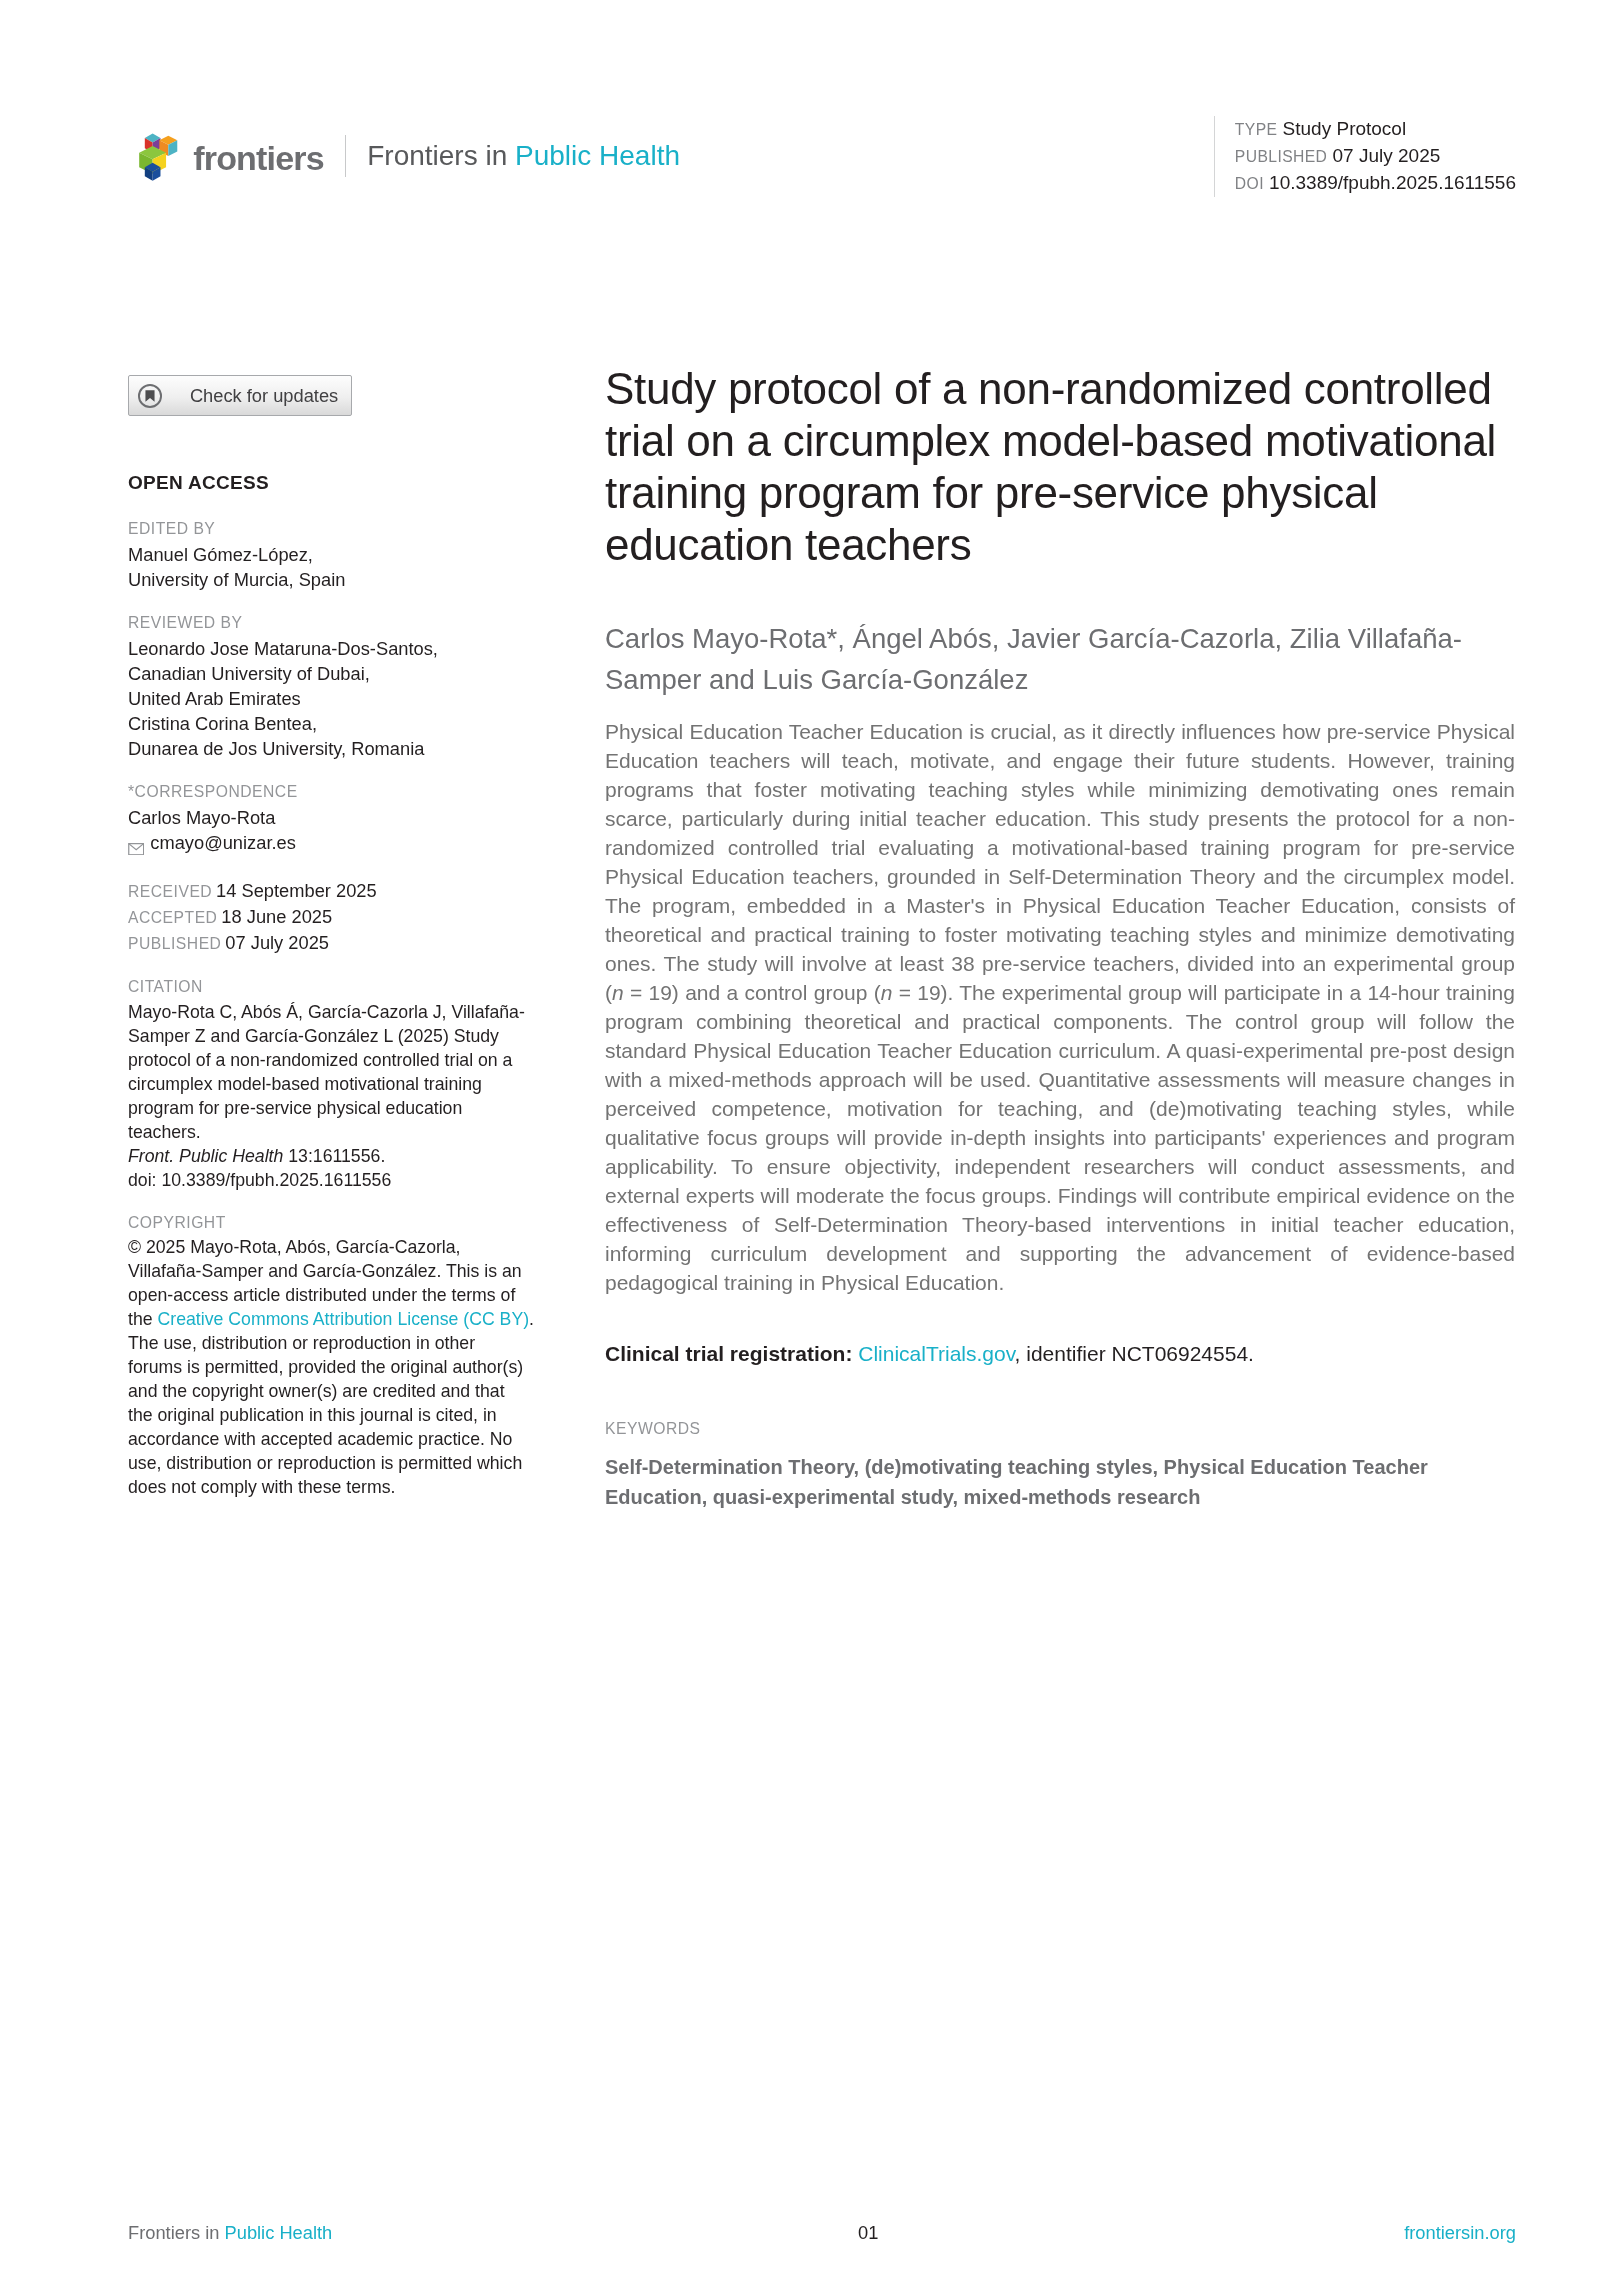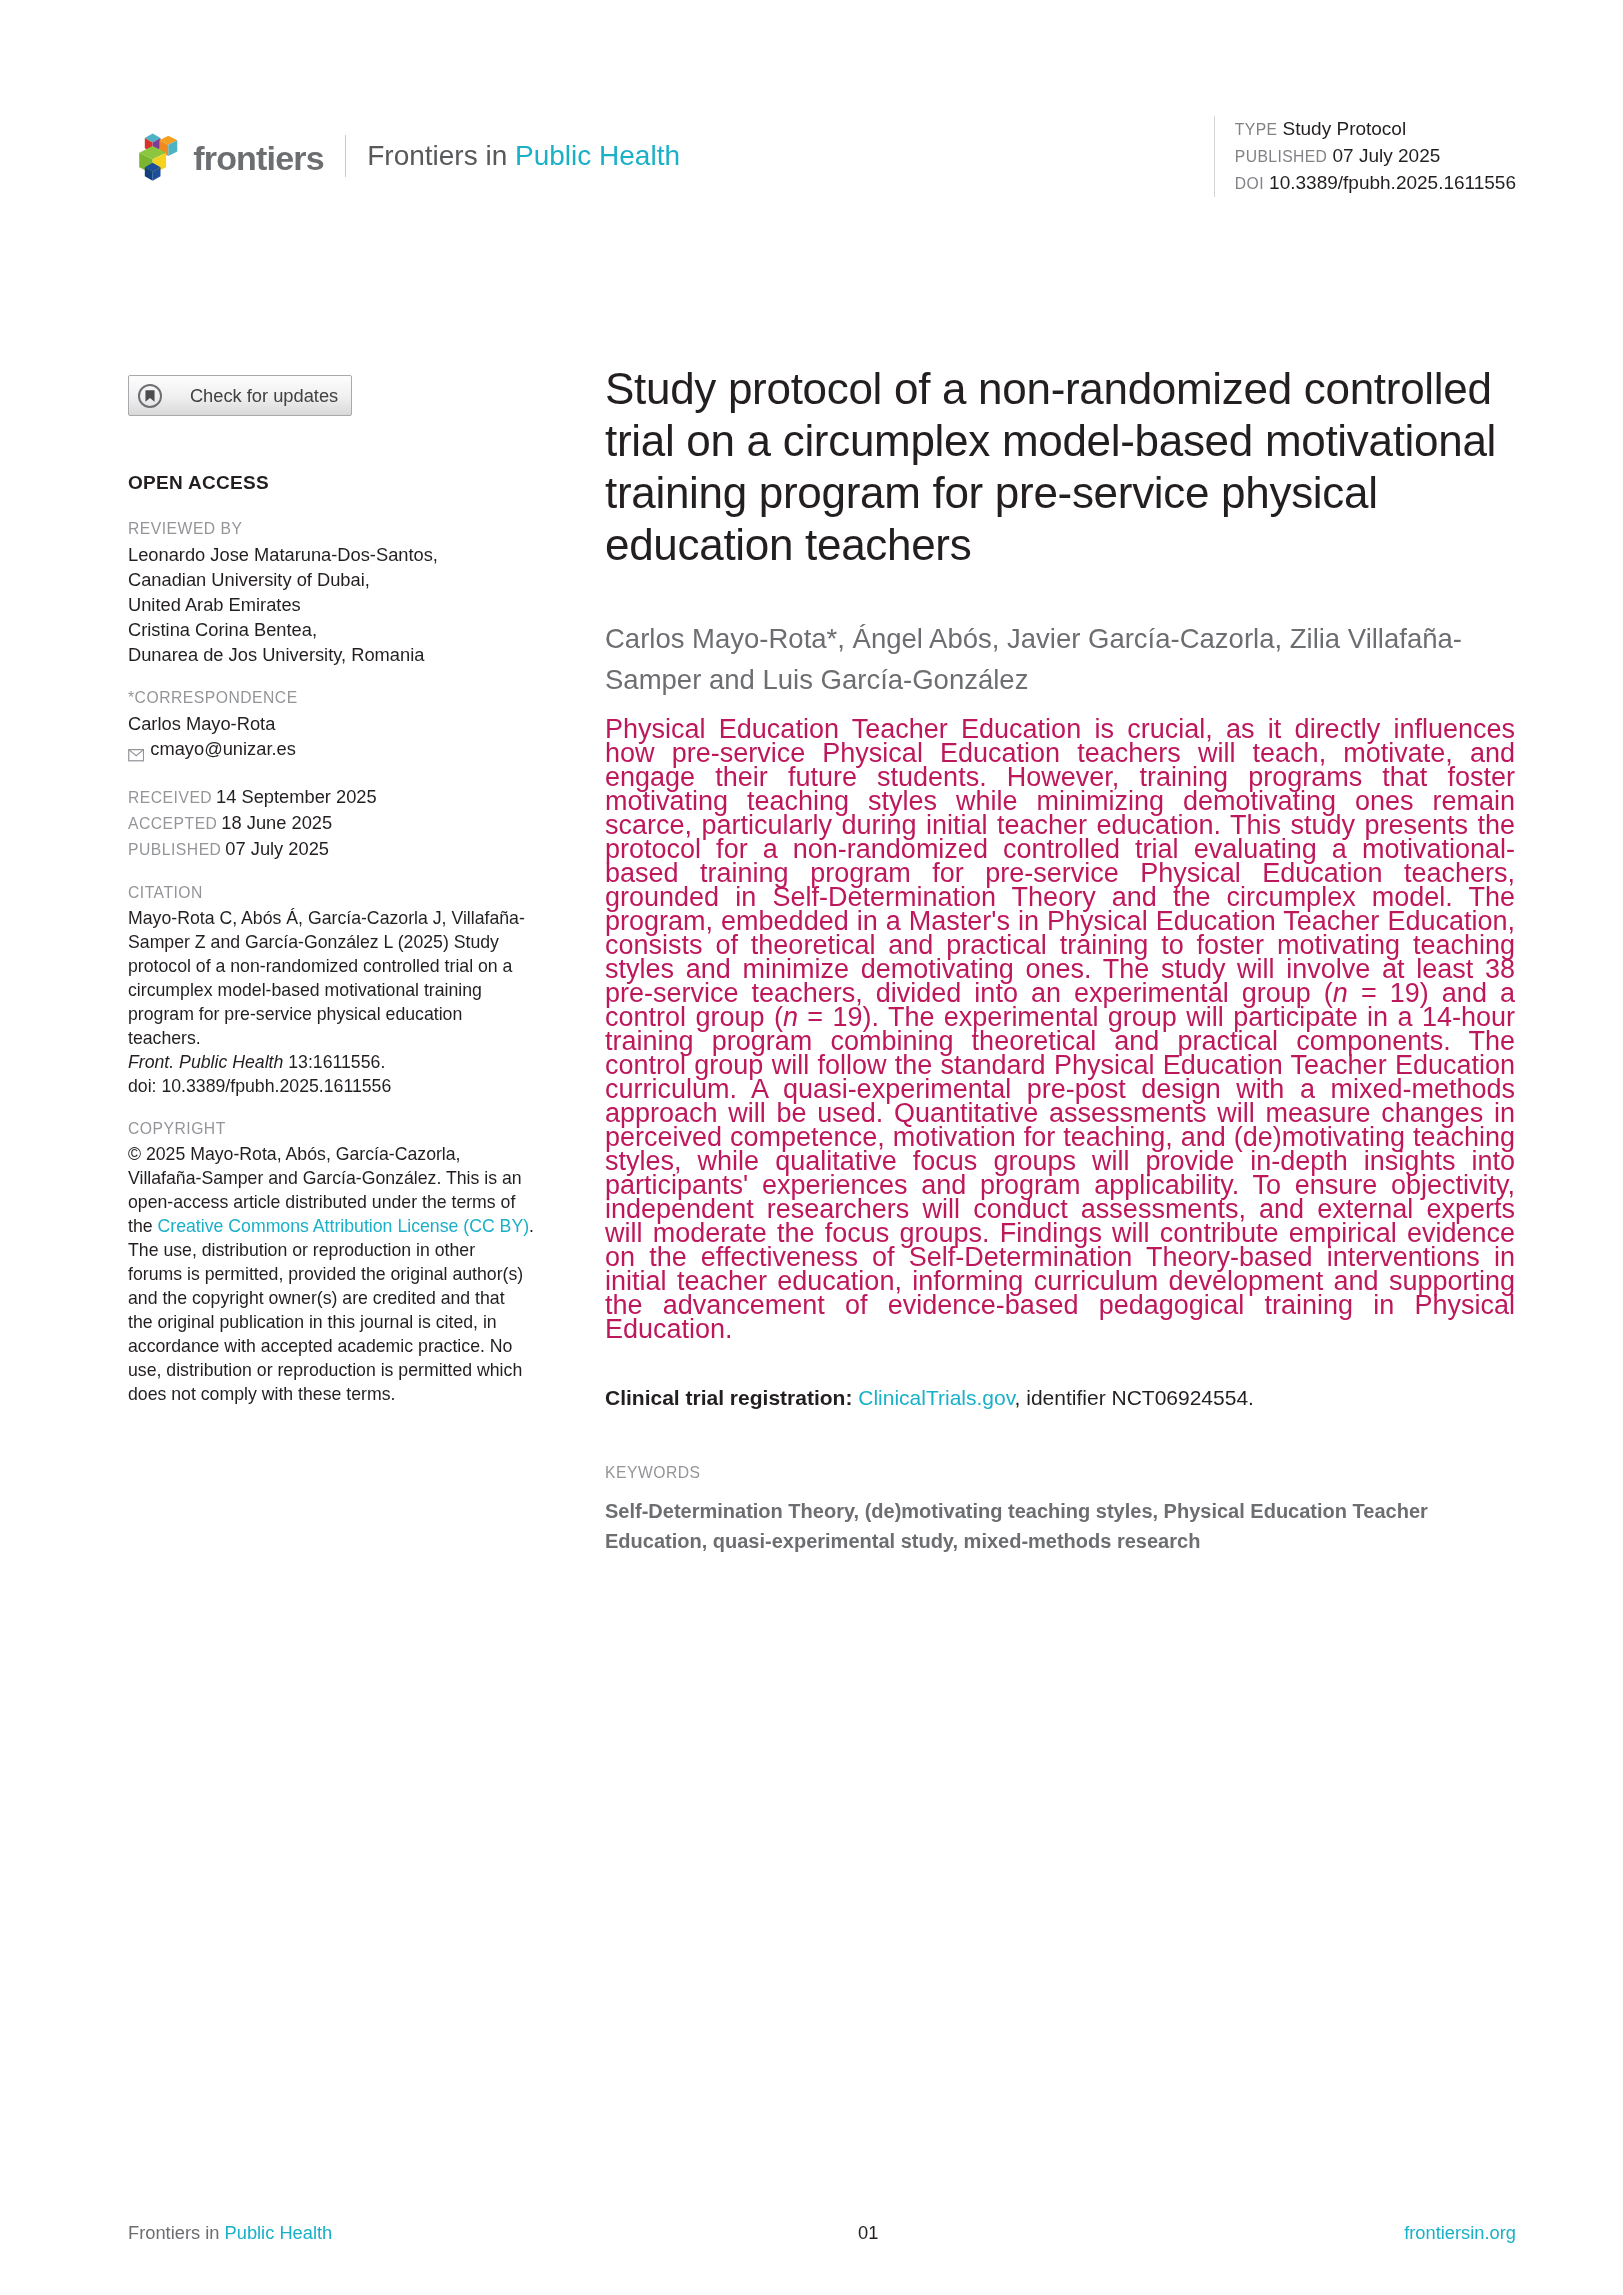--- a/index.html
+++ b/index.html
@@ -173,23 +173,23 @@
     color: #6d6e71;
     margin-bottom: 17px;
   }
   .affiliation {
     font-size: 17px;
     line-height: 24px;
     color: #939598;
     margin-bottom: 50px;
   }
   .abstract {
-    font-size: 27px;
-    line-height: 24px;
-    color: #be185d;
+    font-size: 21px;
+    line-height: 29px;
+    color: #737373;
     text-align: justify;
     margin: 0;
   }
   .abstract .ital { font-style: italic; }
   .trial-reg {
     font-size: 21px;
     line-height: 31px;
     color: #231f20;
     margin-top: 41px;
   }
@@ -275,20 +275,25 @@
         <svg viewBox="0 0 40 40" width="26" height="26" xmlns="http://www.w3.org/2000/svg">
           <circle cx="20" cy="20" r="17" fill="none" stroke="#6d6e71" stroke-width="3"></circle>
           <path d="M13 11 L27 11 L27 29 L20 23 L13 29 Z" fill="#4d4d4f"></path>
         </svg>
       </span>
       <span class="cfu-label">Check for updates</span>
     </div>
 
     <div class="open-access">OPEN ACCESS</div>
 
+    <div class="meta-block">
+      <div class="meta-label">EDITED BY</div>
+      <div class="meta-line">Manuel Gómez-López,</div>
+      <div class="meta-line">University of Murcia, Spain</div>
+    </div>
 
     <div class="meta-block">
       <div class="meta-label">REVIEWED BY</div>
       <div class="meta-line">Leonardo Jose Mataruna-Dos-Santos,</div>
       <div class="meta-line">Canadian University of Dubai,</div>
       <div class="meta-line">United Arab Emirates</div>
       <div class="meta-line">Cristina Corina Bentea,</div>
       <div class="meta-line">Dunarea de Jos University, Romania</div>
     </div>
 

